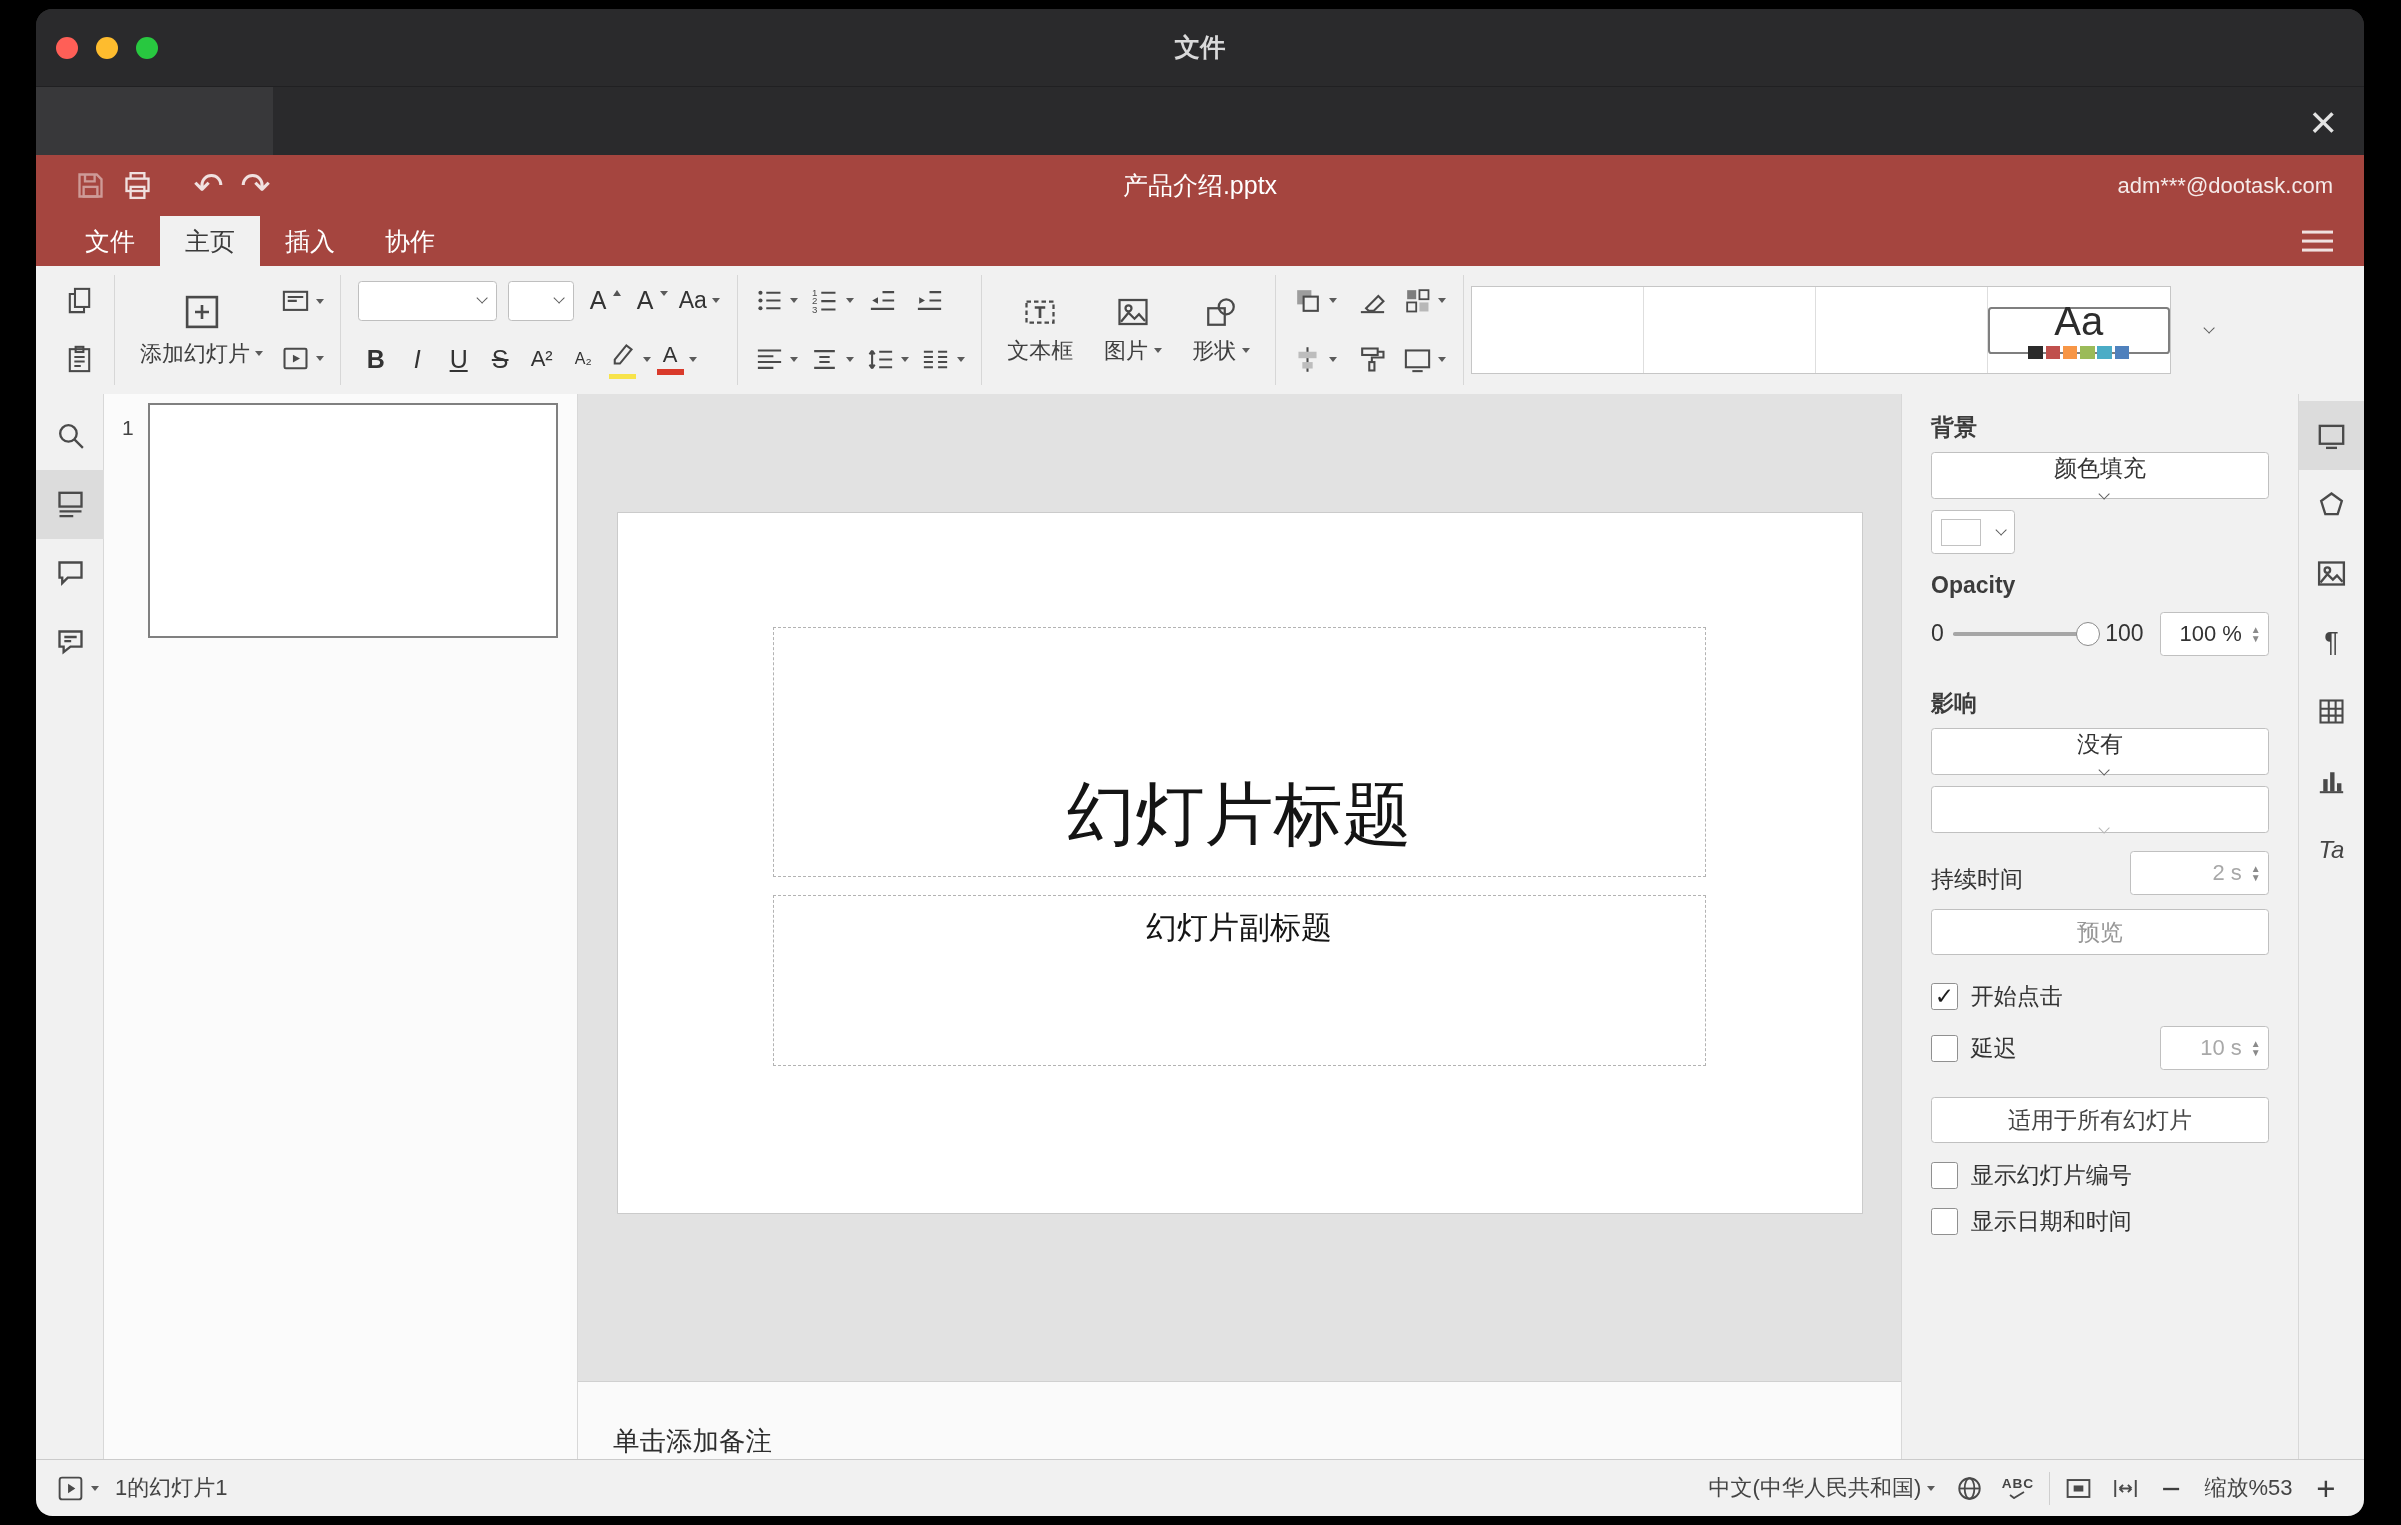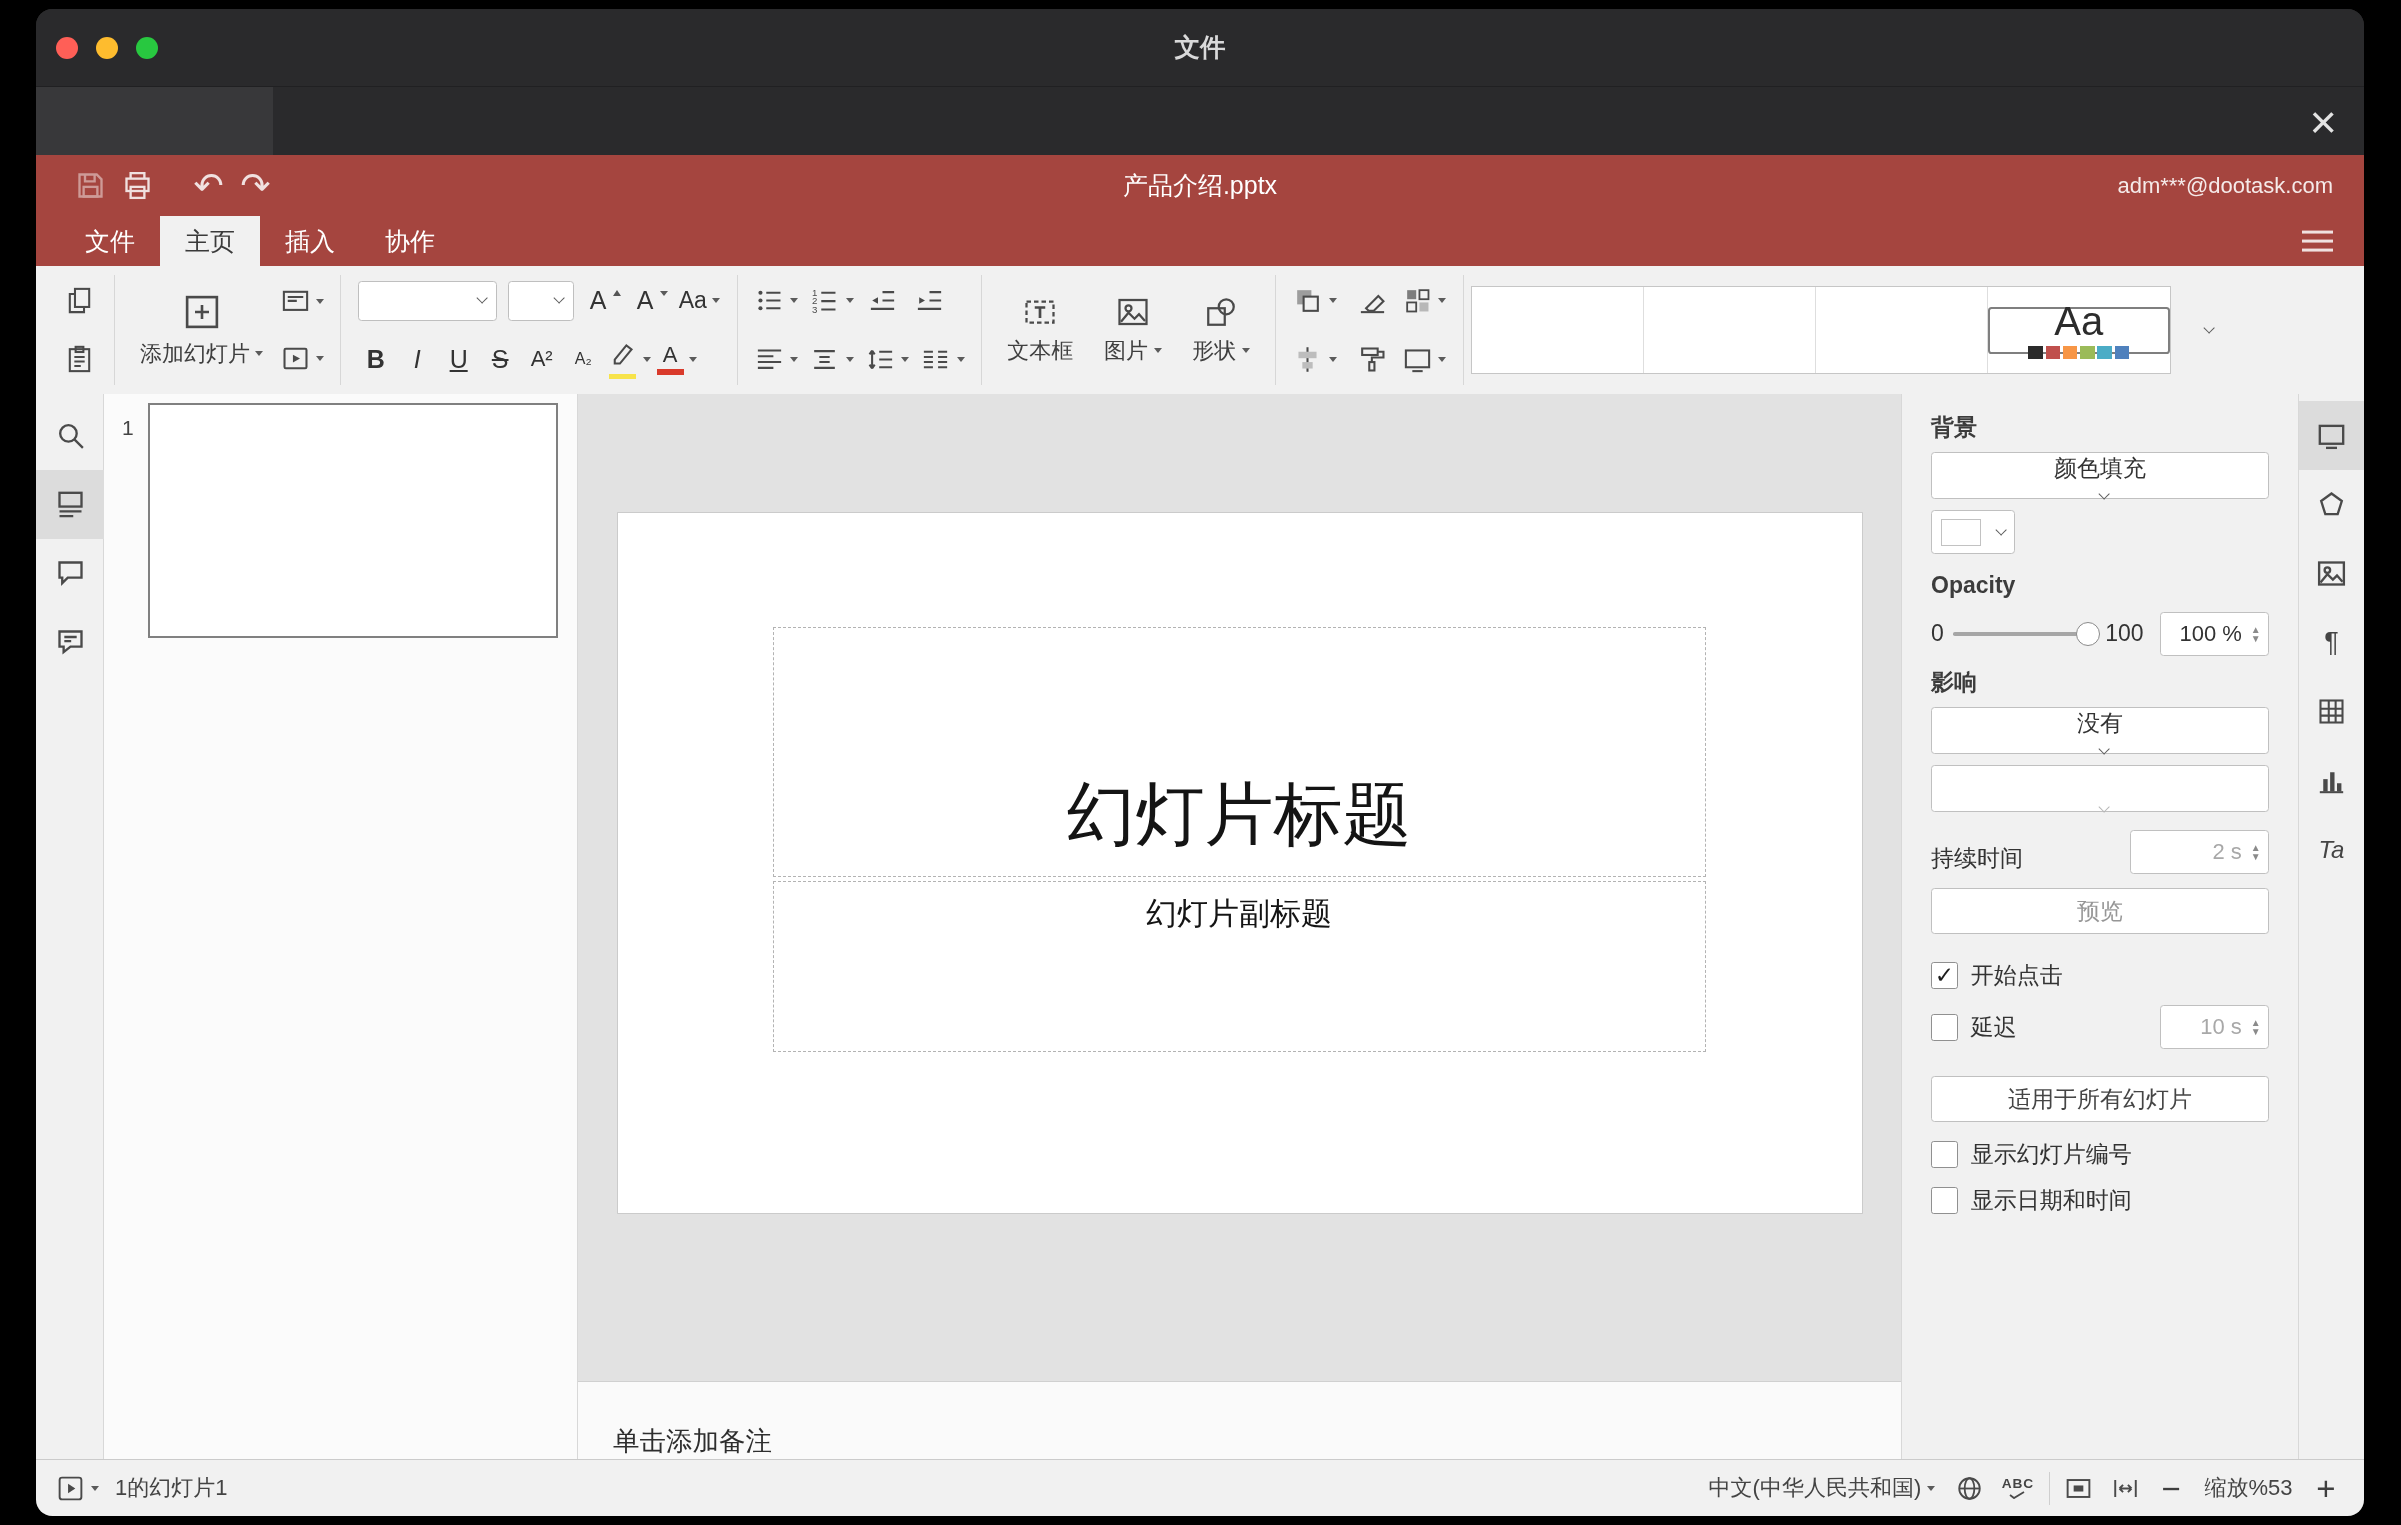--- a/index.html
+++ b/index.html
@@ -63,21 +63,21 @@
 
   .thumbs { width:474px; background:#fbfbfb; border-right:0.9px solid #d8d8d8; position:relative; flex:none; }
   .thumb-num { position:absolute; left:18px; top:22px; font-size:21px; color:#444; }
   .thumb { position:absolute; left:44px; top:9px; width:410px; height:235px; background:#fff; border:2.7px solid #808080; }
 
   .center { flex:1; display:flex; flex-direction:column; background:#e2e2e2; min-width:0; }
   .canvas { flex:1; position:relative; overflow:hidden; }
   .slide { position:absolute; left:50%; top:119px; transform:translateX(-50%); width:1244px; height:700px; background:#fff; box-shadow:0 0 0 0.9px #c9c9c9; }
   .ph { position:absolute; border:1.8px dashed #b3b3b3; display:flex; justify-content:center; }
   .ph-title { left:155px; top:114px; width:933px; height:250px; align-items:flex-end; padding-bottom:14.6px; font-size:69px; font-weight:500; color:#141414; }
-  .ph-sub { left:155px; top:368px; width:933px; height:171px; align-items:flex-start; padding-top:11px; font-size:31px; font-weight:500; color:#141414; }
+  .ph-sub { left:155px; top:382px; width:933px; height:171px; align-items:flex-start; padding-top:11px; font-size:31px; font-weight:500; color:#141414; }
   .notes { height:78px; background:#fafafa; border-top:0.9px solid #d0d0d0; display:flex; align-items:flex-end; padding-left:35px; font-size:26.5px; color:#2e2e2e; flex:none; }
 
   
   .rpanel { width:397px; background:#f1f1f1; border-left:0.9px solid #d8d8d8; padding:18px 29px; font-size:23px; color:#333; flex:none; overflow:hidden; }
   .plabel { font-weight:700; color:#3c3c3c; }
   .sel { display:flex; align-items:center; justify-content:space-between; background:#fff; border:0.9px solid #c0c0c0; border-radius:3.6px; height:47px; padding:0 14.6px; font-size:23px; color:#333;flex-direction:column; }
   .sel.dis { color:#a9a9a9; }
   .mini-sel { width:84px; height:44px; display:flex; align-items:center; justify-content:space-between; background:#fff; border:0.9px solid #c0c0c0; border-radius:3.6px; padding:0 9px; }
   .mini-sel .sw { width:40px; height:27px; background:#fff; border:0.9px solid #c2c2c2; }
   .slider-row { display:flex; align-items:center; margin-top:12.8px; }
@@ -532,21 +532,21 @@
         <span>100</span>
         <div class="spin" style="width:109px;margin-left:16.4px">
           <span>100 %</span>
           <span class="arrows">
               <span>▲</span>
               <span>▼</span>
             </span>
         </div>
       </div>
 
-      <div class="plabel" style="margin-top:11px">影响</div>
+      <div class="plabel" style="margin-top:32px">影响</div>
       <div class="sel" style="margin-top:9px">
         <span>没有</span>
           <span class="chev"></span>
       </div>
       <div class="sel dis" style="margin-top:11px">
         <span></span>
           <span class="chev" style="border-color:#b5b5b5"></span>
       </div>
 
       <div style="display:flex;align-items:flex-end;margin-top:18px">

